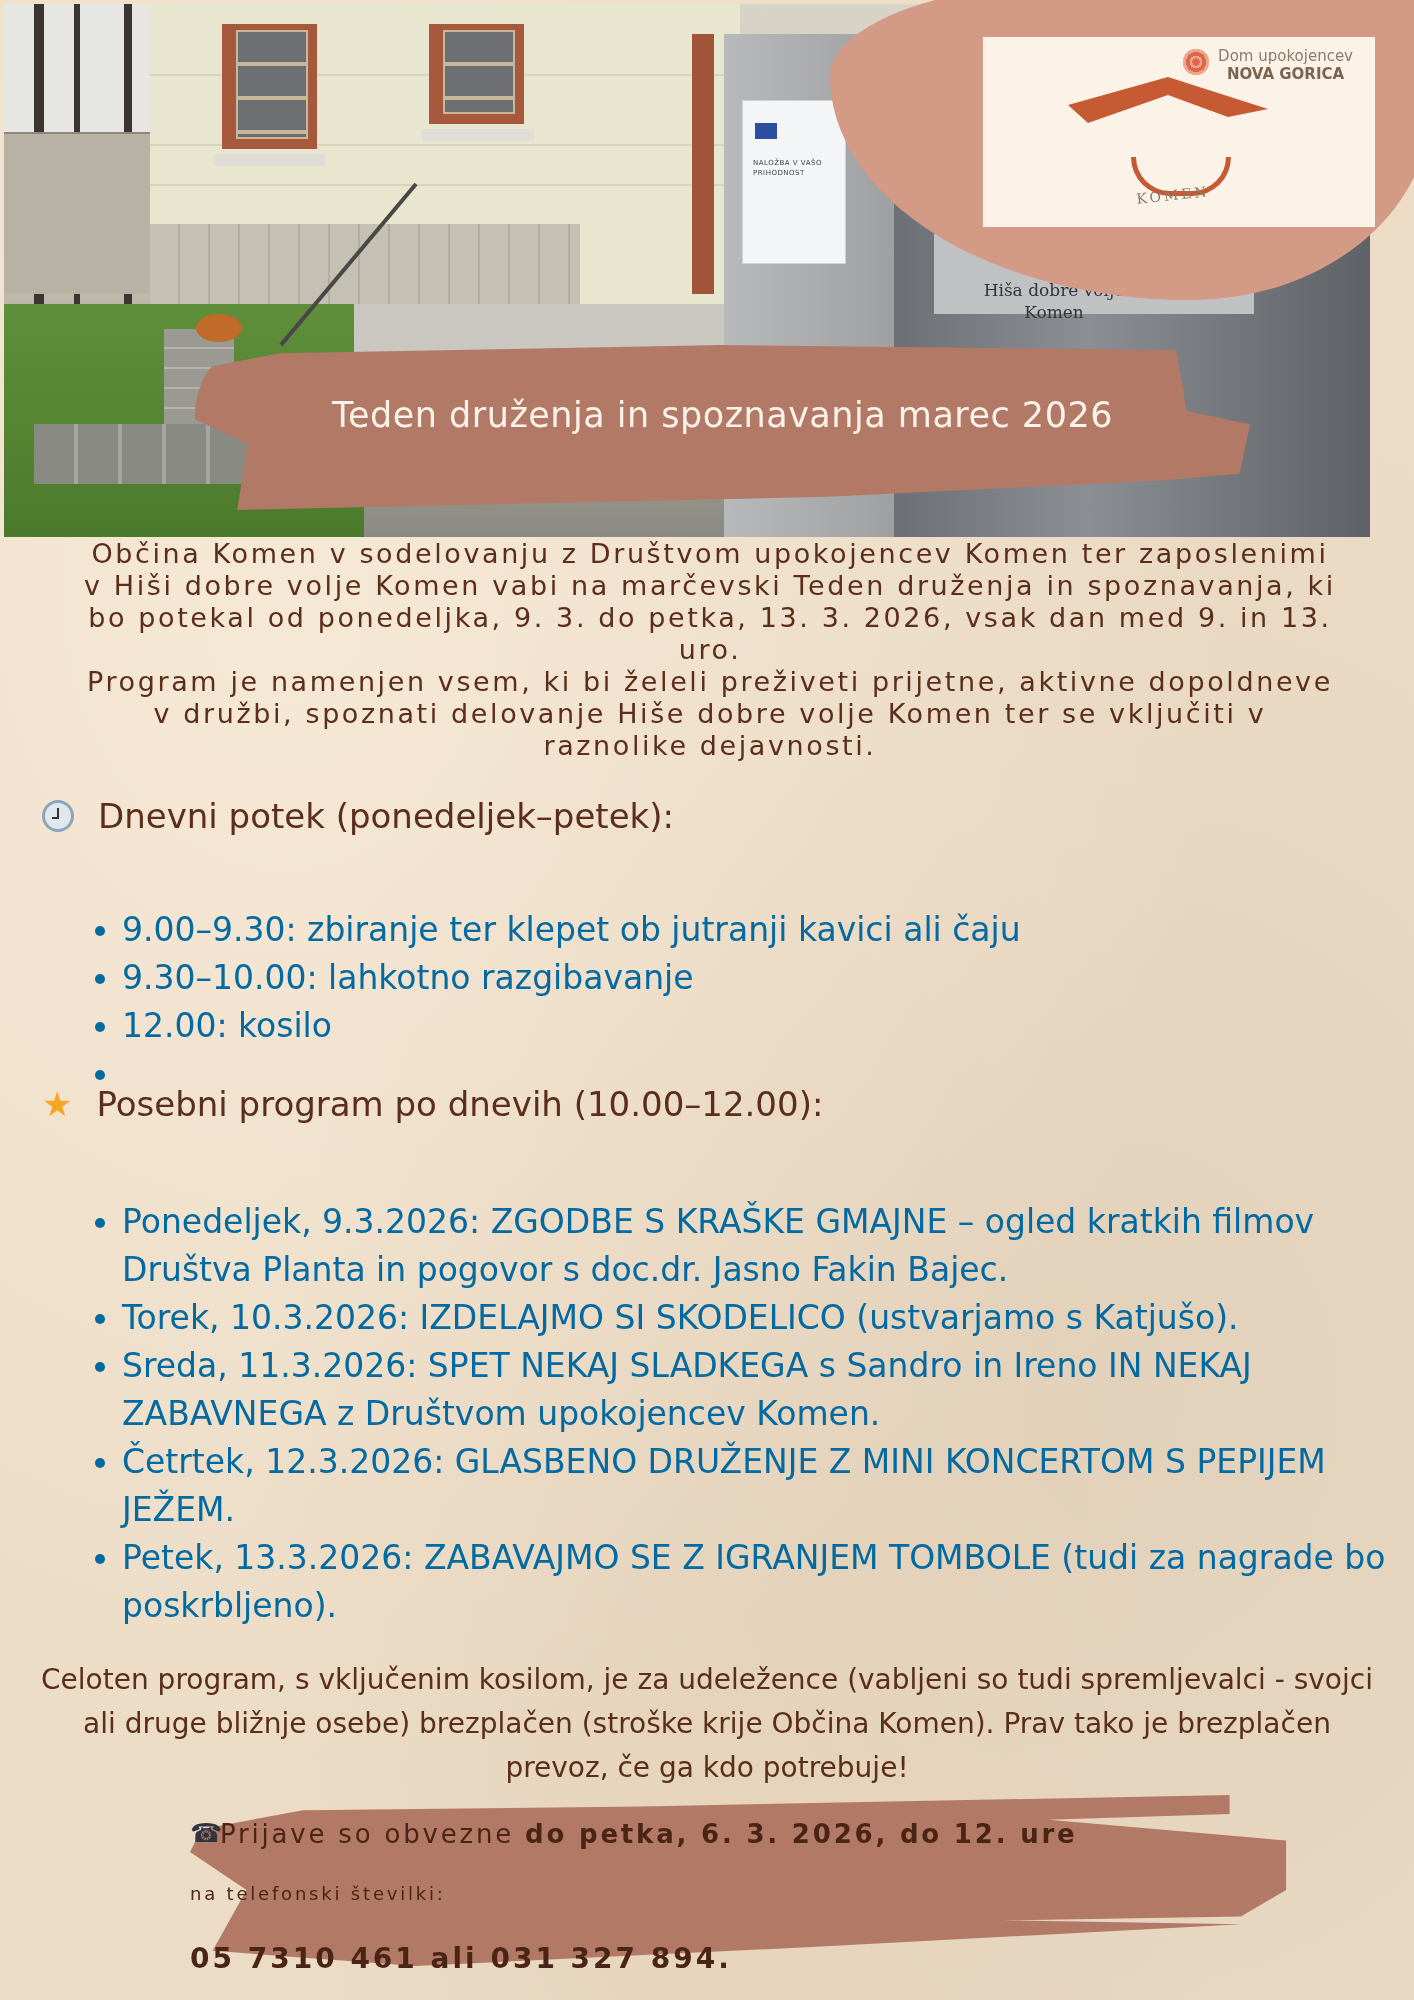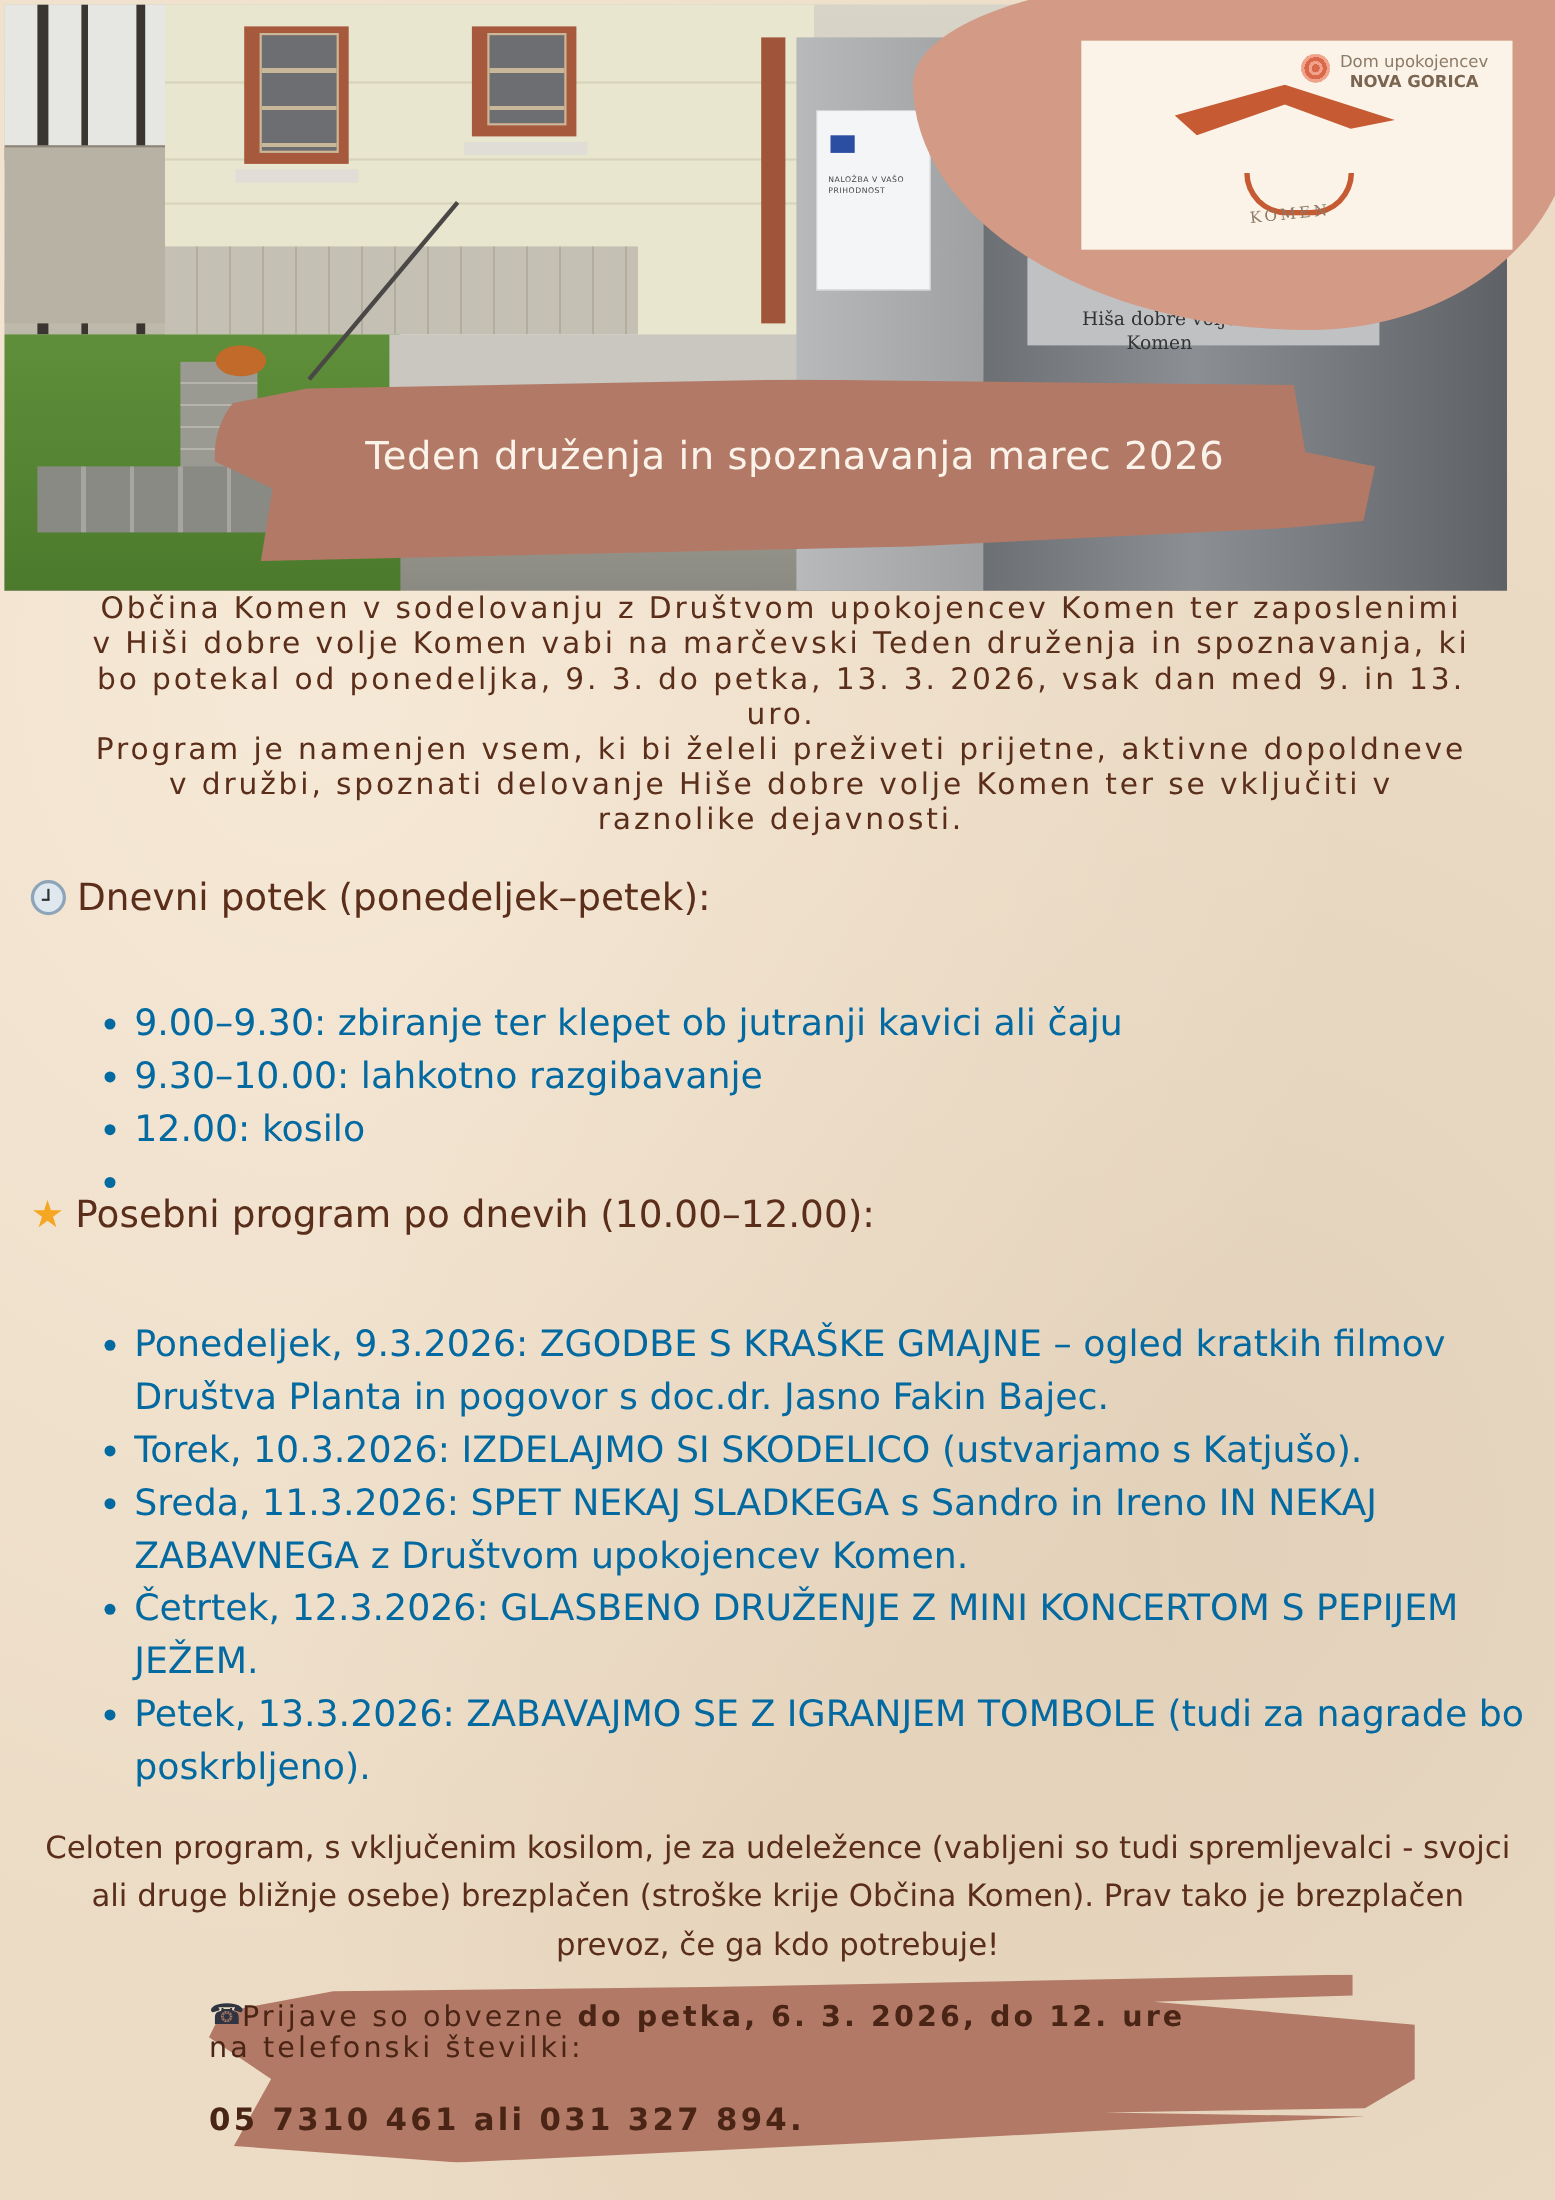--- a/index.html
+++ b/index.html
@@ -92,22 +92,22 @@
   
   .intro {
     position: absolute; left: 80px; top: 538px; width: 1260px; text-align: center;
     font-family: "DejaVu Sans", sans-serif; font-size: 27px; line-height: 32px;
     letter-spacing: 2.6px; color: #5a2e1a;
   }
   .intro b { font-weight: normal; }
 
   
   .section-head {
-    position: absolute; left: 28px; font-family: "DejaVu Sans", sans-serif;
-    font-size: 34px; color: #5a2e1a; display: flex; align-items: center; gap: 10px;
+    position: absolute; left: 42px; font-family: "DejaVu Sans", sans-serif;
+    font-size: 34px; color: #5a2e1a; display: flex; align-items: center; gap: 24px;
   }
   .clock-icon { width: 32px; height: 32px; border-radius: 50%; background: #dfe8ef; border: 3px solid #8ea4b8; position: relative; box-sizing: border-box; }
   .clock-icon::before { content: ""; position: absolute; left: 12px; top: 5px; width: 2px; height: 10px; background: #333; }
   .clock-icon::after { content: ""; position: absolute; left: 7px; top: 14px; width: 7px; height: 2px; background: #333; }
   .star-icon { color: #f5a623; font-size: 34px; line-height: 1; }
 
   ul.bullets {
     position: absolute; left: 62px; margin: 16px; padding: 0 0 0 44px;
     font-family: "DejaVu Sans", sans-serif; font-size: 33px; color: #0369a1;
     list-style: disc;
@@ -123,21 +123,21 @@
 
   .contact-brush {
     left: 190px; top: 1795px; width: 1130px; height: 190px;
     clip-path: polygon(1% 18%, 10% 8%, 40% 6%, 92% 0, 92% 10%, 76% 13%, 97% 24%, 97% 50%, 93% 64%, 72% 66%, 93% 68%, 55% 80%, 20% 90%, 2% 82%, 5% 50%, 0 30%);
   }
   .contact {
     position: absolute; left: 190px; top: 1820px; width: 1130px; 
     font-family: "DejaVu Sans", sans-serif; color: #4a2414;
   }
   .contact .line1 { font-size: 26px; letter-spacing: 2.8px; line-height: 28px; }
-  .contact .line2 { font-size: 26px; letter-spacing: 2.8px; line-height: 28px; }
+  .contact .line2 { font-size: 18px; letter-spacing: 2.8px; line-height: 28px; margin-top: 32px; }
   .contact .phones { font-size: 28px; font-weight: bold; letter-spacing: 3px; margin-top: 34px; }
   .phone-icon { display: inline-block; width: 22px; height: 22px; position: relative; vertical-align: -2px; margin-right: 8px; }
   .phone-icon::before { content: "\260E"; position: absolute; left: 0; top: -4px; font-size: 26px; color: #2f3440; }
 </style>
 </head>
 <body>
 
 <div class="hero">
   <div class="sky"></div>
   <div class="tree" style="left:30px"></div>

